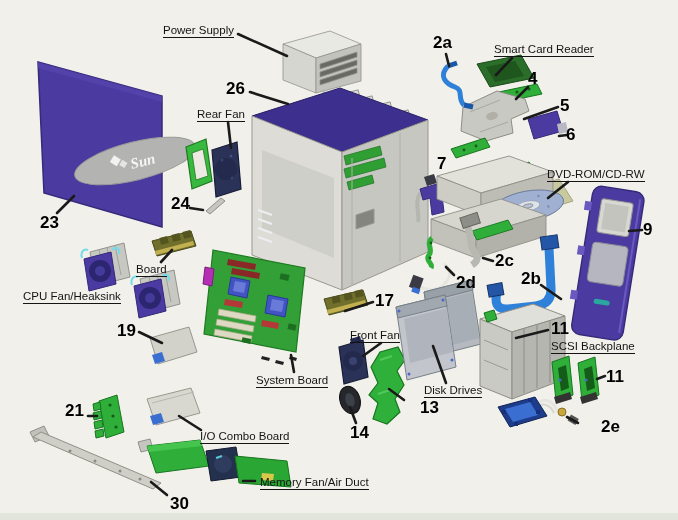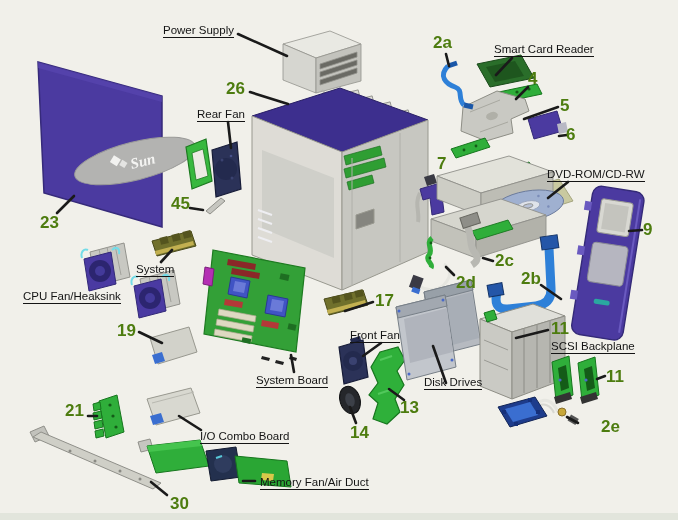--- a/index.html
+++ b/index.html
@@ -1,21 +1,21 @@
 <!DOCTYPE html>
 <html><head>
 <meta charset="utf-8">
 <style>
   html,body{margin:0;padding:0;background:#fff;}
   .stage{position:relative;width:678px;height:520px;background:#f1f0ea;overflow:hidden;
          font-family:"Liberation Sans",sans-serif;}
   .stage svg{position:absolute;left:0;top:0;}
   .plabel{position:absolute;font-weight:normal;font-size:11.5px;line-height:1.1;color:#141414;
           border-bottom:1.6px solid #141414;padding-bottom:0;white-space:nowrap;z-index:5;}
-  .pnum{position:absolute;font-weight:bold;font-size:17px;line-height:1;color:#4d7c0f;
+  .pnum{position:absolute;font-weight:bold;font-size:17px;line-height:1;color:#000000;
         white-space:nowrap;z-index:5;}
 </style>
 </head>
 <body>
 
 <div class="stage">
 
 <svg width="678" height="520" viewBox="0 0 678 520">
 
   <g>
@@ -393,45 +393,45 @@
     <line x1="243" y1="481" x2="255" y2="481"></line>
     <line x1="167" y1="495" x2="151" y2="482"></line>
     <line x1="88" y1="416" x2="97" y2="416"></line>
   </g>
 </svg>
 
   <div>
     <div class="plabel" style="left:163px;top:24px">Power Supply</div>
     <div class="plabel" style="left:494px;top:43px">Smart Card Reader</div>
     <div class="plabel" style="left:197px;top:108px">Rear Fan</div>
-    <div class="plabel" style="left:136px;top:263px">System</div>
+    <div class="plabel" style="left:136px;top:263px">Board</div>
     <div class="plabel" style="left:23px;top:290px">CPU Fan/Heaksink</div>
     <div class="plabel" style="left:256px;top:374px">System Board</div>
     <div class="plabel" style="left:350px;top:329px">Front Fan</div>
     <div class="plabel" style="left:200px;top:430px">I/O Combo Board</div>
     <div class="plabel" style="left:260px;top:476px">Memory Fan/Air Duct</div>
     <div class="plabel" style="left:547px;top:168px">DVD-ROM/CD-RW</div>
     <div class="plabel" style="left:551px;top:340px">SCSI Backplane</div>
-    <div class="plabel" style="left:424px;top:376px">Disk Drives</div>
+    <div class="plabel" style="left:424px;top:384px">Disk Drives</div>
 
     <div class="pnum" style="left:433px;top:34px">2a</div>
     <div class="pnum" style="left:528px;top:70px">4</div>
     <div class="pnum" style="left:560px;top:97px">5</div>
     <div class="pnum" style="left:566px;top:126px">6</div>
     <div class="pnum" style="left:226px;top:80px">26</div>
     <div class="pnum" style="left:40px;top:214px">23</div>
-    <div class="pnum" style="left:171px;top:195px">45</div>
+    <div class="pnum" style="left:171px;top:195px">24</div>
     <div class="pnum" style="left:437px;top:155px">7</div>
     <div class="pnum" style="left:643px;top:221px">9</div>
     <div class="pnum" style="left:495px;top:252px">2c</div>
     <div class="pnum" style="left:456px;top:274px">2d</div>
     <div class="pnum" style="left:521px;top:270px">2b</div>
     <div class="pnum" style="left:551px;top:320px">11</div>
     <div class="pnum" style="left:606px;top:368px">11</div>
     <div class="pnum" style="left:601px;top:418px">2e</div>
     <div class="pnum" style="left:375px;top:292px">17</div>
     <div class="pnum" style="left:117px;top:322px">19</div>
-    <div class="pnum" style="left:400px;top:399px">13</div>
+    <div class="pnum" style="left:420px;top:399px">13</div>
     <div class="pnum" style="left:350px;top:424px">14</div>
     <div class="pnum" style="left:65px;top:402px">21</div>
     <div class="pnum" style="left:170px;top:495px">30</div>
   </div>
 </div>
 
 </body></html>

